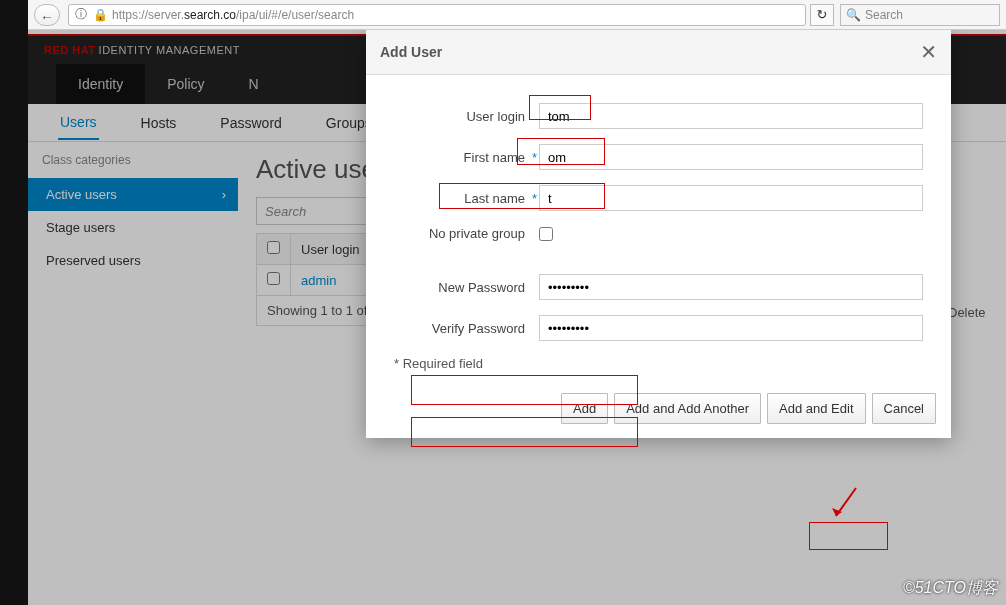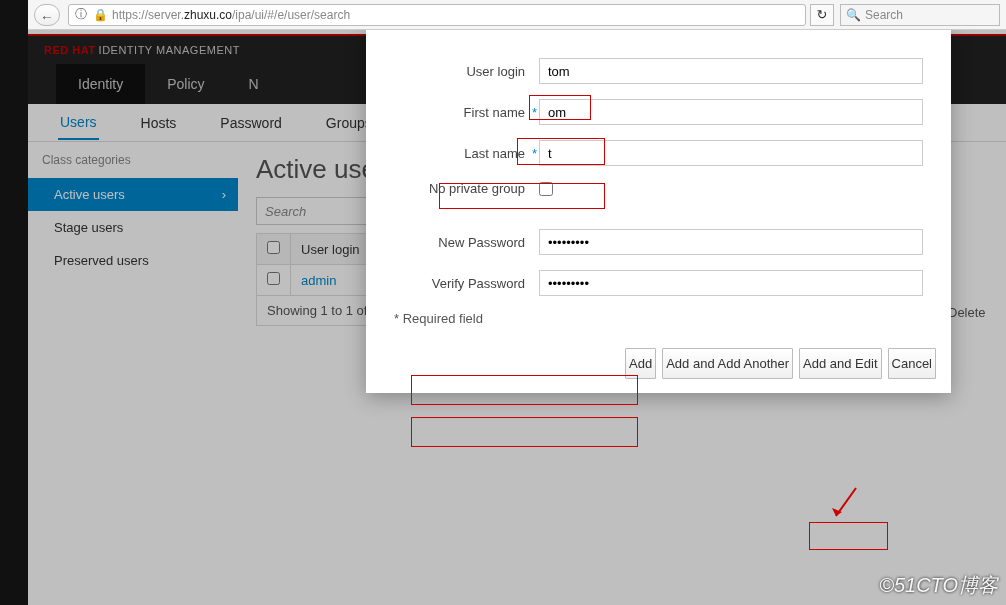--- a/index.html
+++ b/index.html
@@ -30,21 +30,21 @@
     
     
     .sub-nav { background: #fff; display: flex; padding-left: 30px; height: 38px; align-items: center; border-bottom: 1px solid #ddd; }
     .sub-nav-item { margin-right: 40px; color: #333; font-size: 14px; cursor: pointer; padding: 8px 2px; }
     .sub-nav-item.active { color: #0088cc; border-bottom: 2px solid #0088cc; }
 
     
     .content { display: flex; height: 470px; }
     .sidebar { width: 210px; }
     .side-heading { padding: 11px 14px; color: #888; font-size: 12px; }
-    .side-item { padding: 9px 26px; font-size: 13px; color: #333; cursor: pointer; position: relative; }
+    .side-item { padding: 9px 18px; font-size: 13px; color: #333; cursor: pointer; position: relative; }
     .side-item.active { background: #0088cc; color: #fff; }
     .side-item.active::after { content: '›'; position: absolute; right: 12px; }
     
     .main { flex: 1; padding: 12px 18px; }
     .page-title { font-size: 26px; font-weight: normal; color: #555; margin-bottom: 12px; }
     .search-input { width: 100%; height: 28px; border: 1px solid #ccc; padding: 0 8px; color: #888; font-style: italic; font-size: 13px; background: #fff; display:flex; align-items:center;}
     .tbl { width: 100%; border: 1px solid #ddd; margin-top: 8px; border-collapse: collapse; }
     .tbl th, .tbl td { border: 1px solid #ddd; padding: 7px 10px; text-align: left; font-size: 13px; }
     .tbl th { background: #f5f5f5; font-weight: normal; }
     .tbl .cb-col { width: 30px; text-align: center; }
@@ -63,45 +63,45 @@
     .modal-body { padding: 28px 28px 12px 28px; }
     .form-row { display: flex; align-items: center; margin-bottom: 15px; }
     .form-label { width: 145px; text-align: right; padding-right: 14px; font-size: 13px; color: #444; position: relative; }
     .req-star { color: #0088cc; position: absolute; right: 2px; }
     .form-input { flex: 1; height: 26px; border: 1px solid #ccc; padding: 0 8px; font-size: 13px; }
     .form-select { flex: 1; height: 26px; border: 1px solid #ccc; position: relative; display: flex; align-items: center; justify-content: flex-end; padding-right: 8px; }
     .form-select .chev { color: #0088cc; font-size: 12px; }
     .form-check { width: 14px; height: 14px; }
     .req-note { margin-top: 15px; font-size: 13px; color: #555; }
     .modal-footer { padding: 10px 15px 14px 15px; display: flex; justify-content: flex-end; gap: 6px; }
-    .btn { border: 1px solid #bbb; background: linear-gradient(#fff,#efefef); padding: 7px 3px; font-size: 13px; color: #333; cursor: pointer; border-radius: 1px; }
+    .btn { border: 1px solid #bbb; background: linear-gradient(#fff,#efefef); padding: 7px 11px; font-size: 13px; color: #333; cursor: pointer; border-radius: 1px; }
     
     
     .anno { position: absolute; border: 1px solid #cc0000; pointer-events: none; }
 
     
     .arrow-svg { position: absolute; left: 828px; top: 486px; width: 34px; height: 40px; }
 
     
-    .wm { position: absolute; bottom: 6px; right: 8px; color: rgba(255,255,255,0.95); font-size: 20px; text-shadow: 0 0 3px #000; font-style: italic; text-align: center; }
+    .wm { position: absolute; bottom: 6px; right: 8px; color: rgba(255,255,255,0.95); font-size: 16px; text-shadow: 0 0 3px #000; font-style: italic; text-align: center; }
     
     .left-margin { position:absolute; left:0; top:0; width:28px; height:100%; background:#111; }
   </style>
 </head>
 <body>
 
 <div class="left-margin"></div>
 
 <div class="browser-bar" style="position:relative; z-index:2; background:#f5f5f5; margin-left:28px;">
   <div class="nav-btn">←</div>
   <div class="url-bar">
     <span class="url-info">ⓘ</span>
     <span class="url-lock">🔒</span>
     <span class="url-text">
-      <span>https://server.</span><span class="host">zhuxu.co</span><span>/ipa/ui/#/e/user/search</span>
+      <span>https://server.</span><span class="host">search.co</span><span>/ipa/ui/#/e/user/search</span>
     </span>
   </div>
   <div class="refresh-btn">↻</div>
   <div class="search-bar">
     <span class="mag">🔍</span>
     <span>Search</span>
   </div>
 </div>
 <div class="gap" style="margin-left:28px;"></div>
 
@@ -151,20 +151,24 @@
       </table>
   </div>
   <div class="right-col">
     <div class="del-btn">Delete</div>
   </div>
 </div>
 
 <div class="overlay" style="top:30px; left:28px;"></div>
 
 <div class="modal">
+  <div class="modal-header">
+    <span class="modal-title">Add User</span>
+    <span class="modal-close">✕</span>
+  </div>
   <div class="modal-body">
     <div class="form-row">
       <div class="form-label">User login</div>
       <input class="form-input" value="tom" style="">
     </div>
     <div class="form-row">
       <div class="form-label"><span>First name</span><span class="req-star">*</span></div>
       <input class="form-input" value="om" style="">
     </div>
     <div class="form-row">

